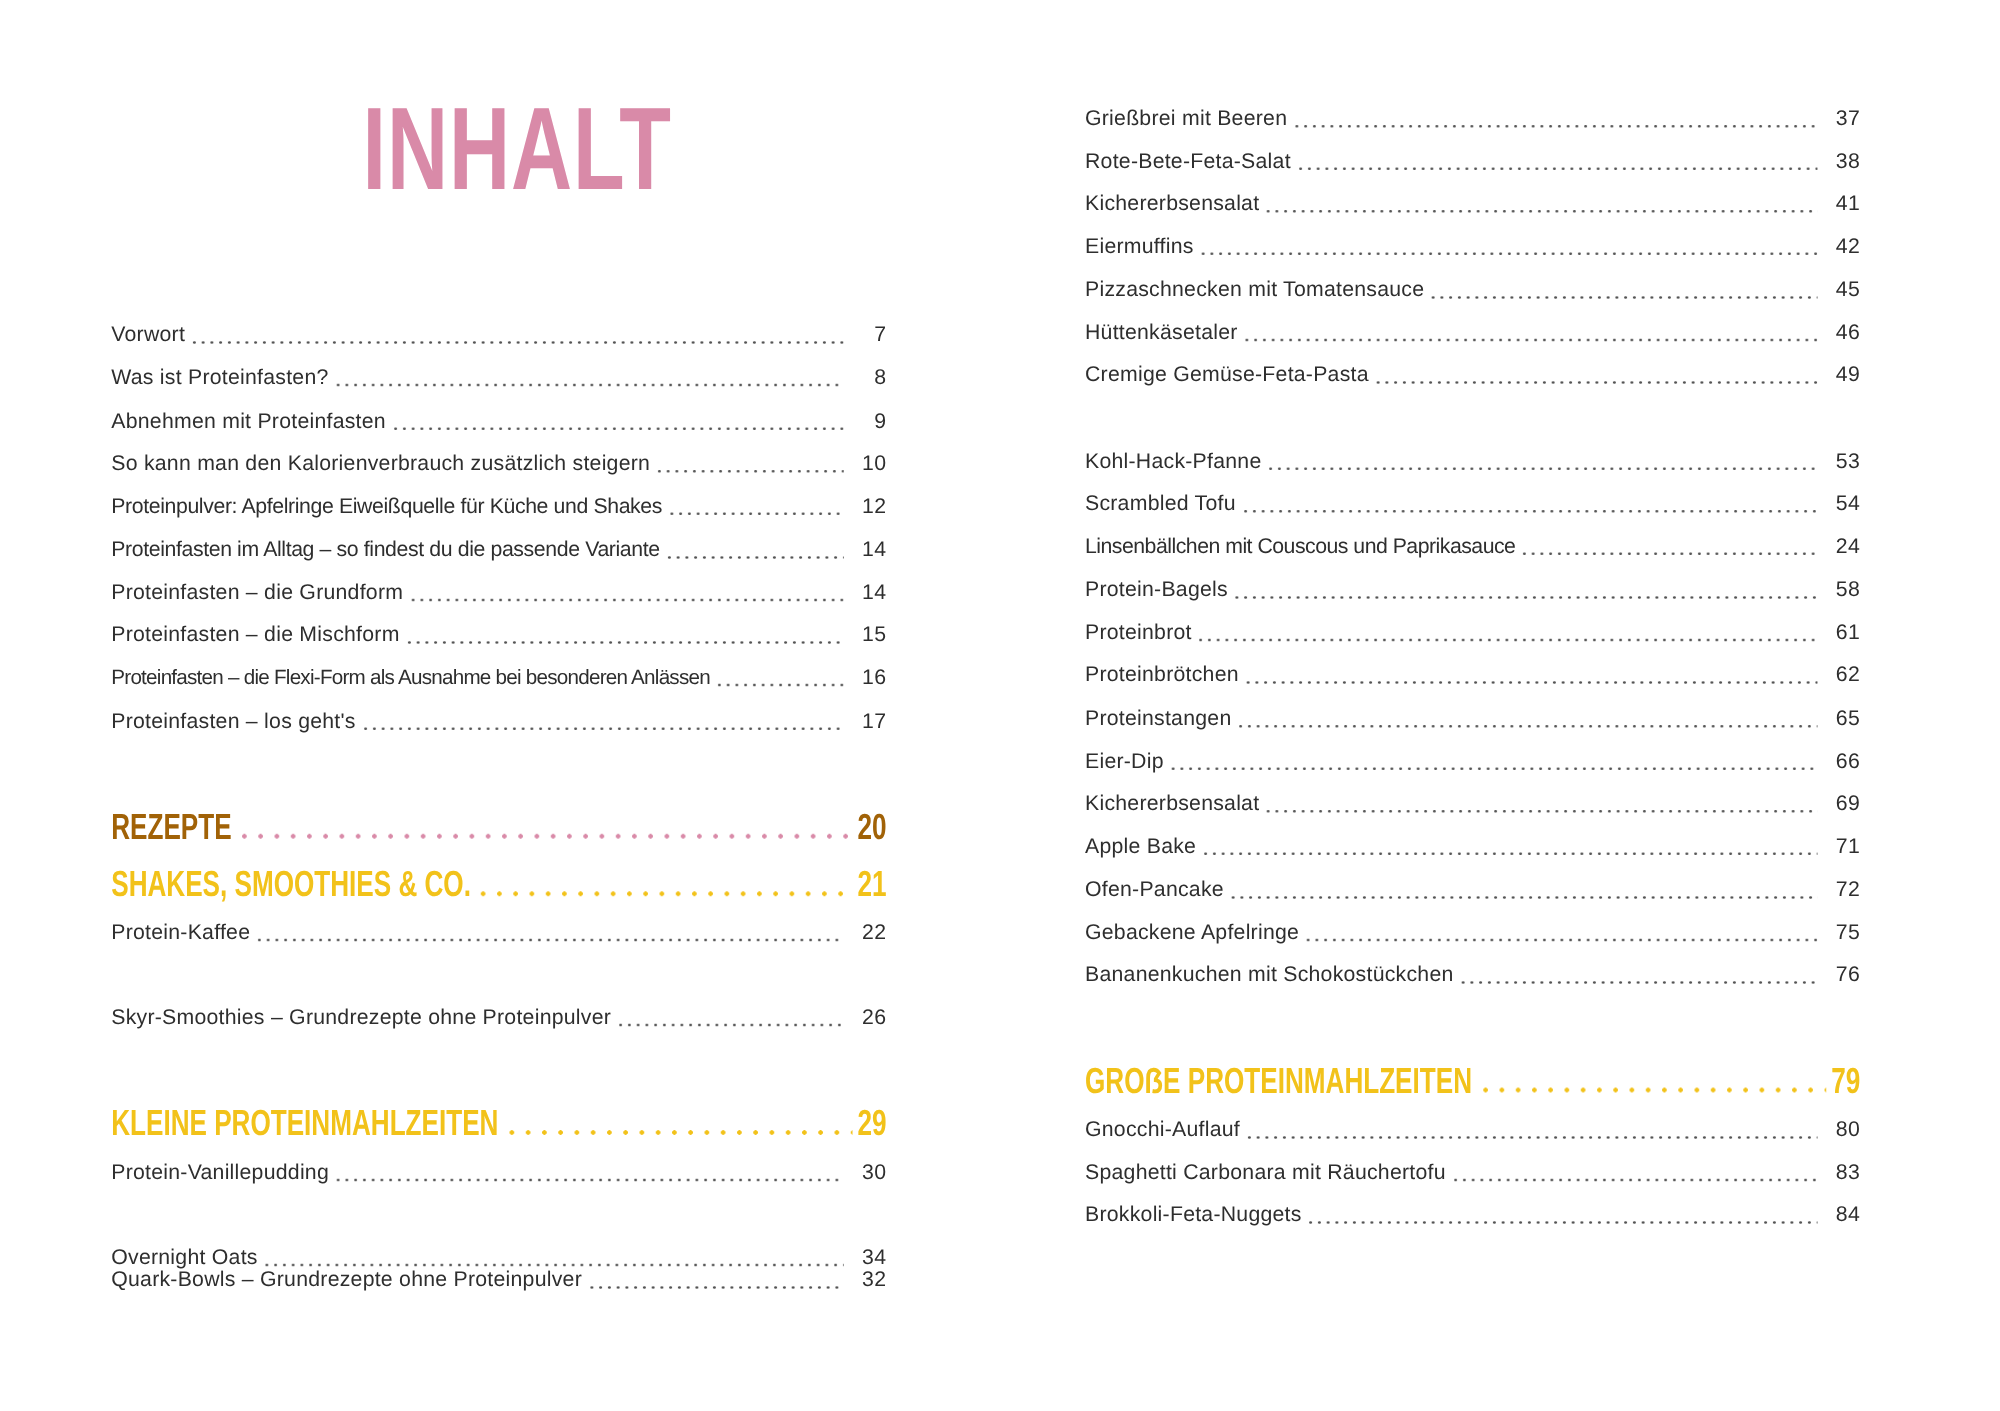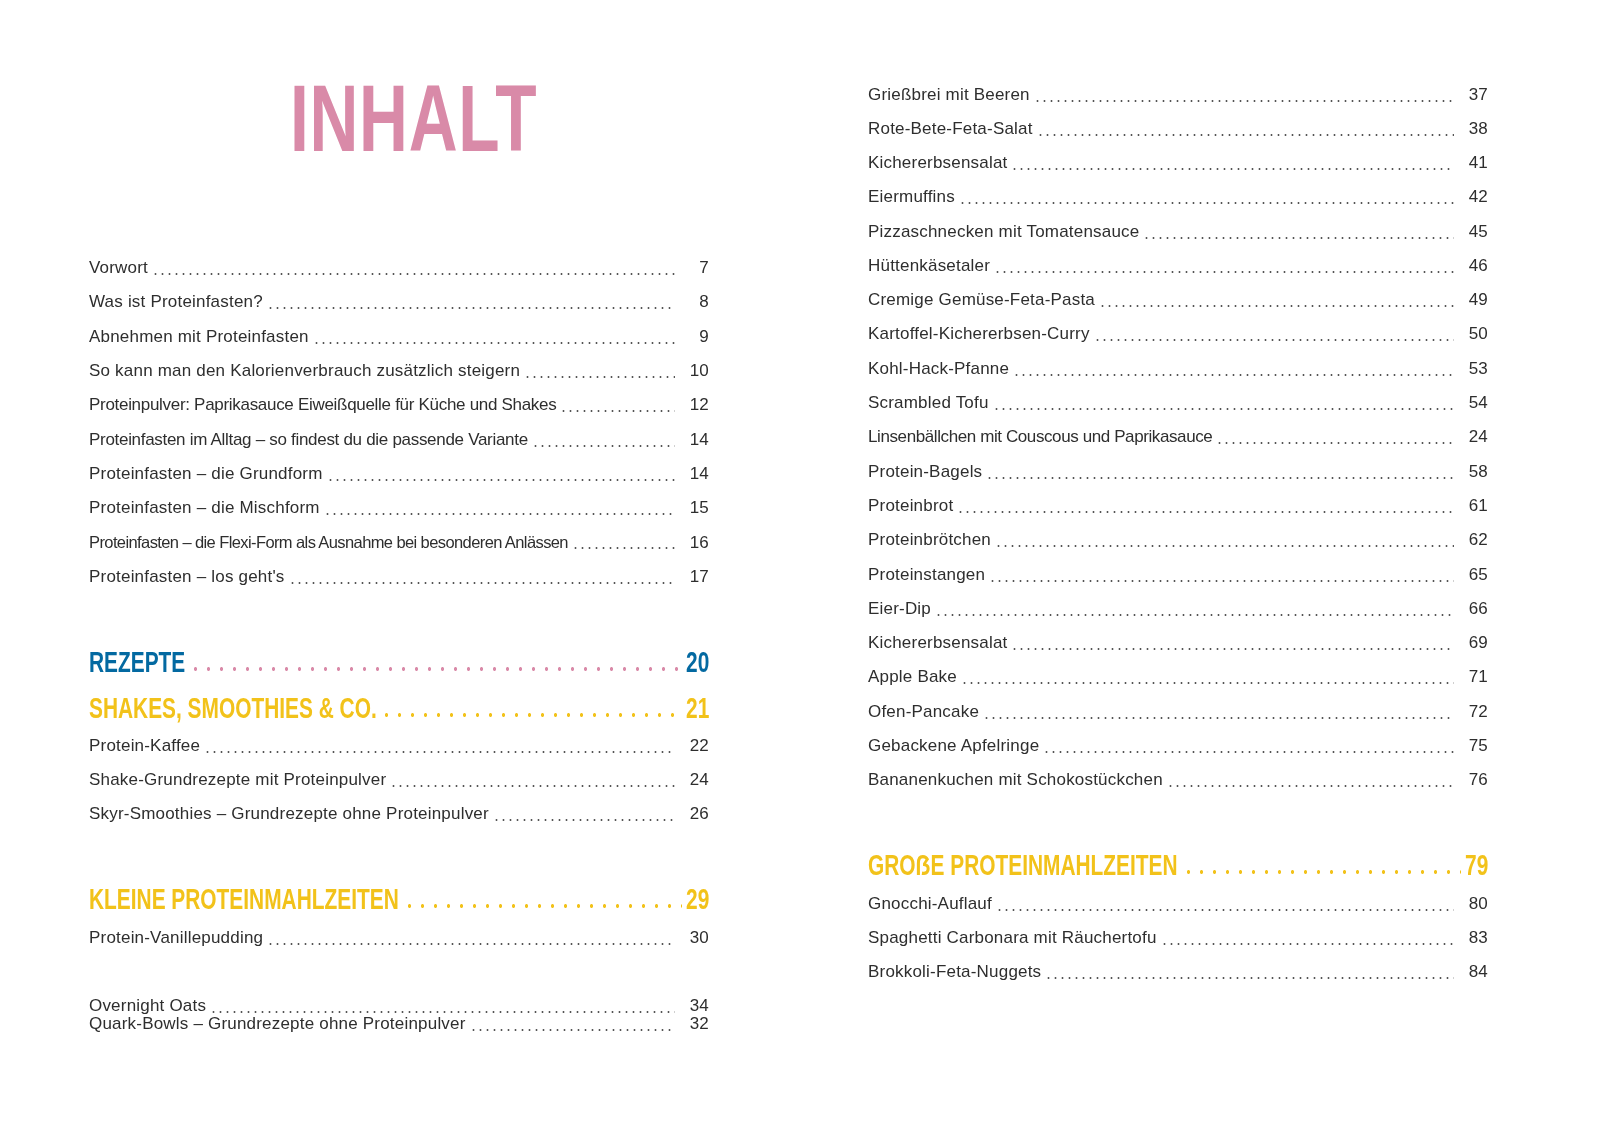--- a/index.html
+++ b/index.html
@@ -82,21 +82,21 @@
       display: inline-block;
       transform: scaleX(0.72);
     }
     .toc-row.heading .toc-label { transform-origin: left center; }
     .toc-row.heading .toc-page { transform-origin: right center; }
     .toc-row.heading .toc-leader {
       height: 4px;
       margin-top: 14px;
       background-size: 13px 4px;
     }
-    .toc-row.heading.pink { color: #0369a1; }
+    .toc-row.heading.pink { color: #a16207; }
     .toc-row.heading.pink .toc-leader {
       background-image: radial-gradient(circle, #d98aa8 1.6px, transparent 2px);
     }
     .toc-row.heading.yellow { color: #f2c21a; }
     .toc-row.heading.yellow .toc-leader {
       background-image: radial-gradient(circle, #f2c21a 1.6px, transparent 2px);
     }
   </style>
 </head>
 <body>
@@ -118,21 +118,21 @@
     <span class="toc-label">Abnehmen mit Proteinfasten</span>
     <span class="toc-leader"></span>
     <span class="toc-page">9</span>
   </div>
   <div class="toc-row" style="top:356px">
     <span class="toc-label">So kann man den Kalorienverbrauch zusätzlich steigern</span>
     <span class="toc-leader"></span>
     <span class="toc-page">10</span>
   </div>
   <div class="toc-row" style="top:390px">
-    <span class="toc-label" style="letter-spacing:-0.3px">Proteinpulver: Paprikasauce Eiweißquelle für Küche und Shakes</span>
+    <span class="toc-label" style="letter-spacing:-0.3px">Proteinpulver: Apfelringe Eiweißquelle für Küche und Shakes</span>
     <span class="toc-leader"></span>
     <span class="toc-page">12</span>
   </div>
   <div class="toc-row" style="top:425px">
     <span class="toc-label" style="letter-spacing:-0.3px">Proteinfasten im Alltag – so findest du die passende Variante</span>
     <span class="toc-leader"></span>
     <span class="toc-page">14</span>
   </div>
   <div class="toc-row" style="top:459px">
     <span class="toc-label">Proteinfasten – die Grundform</span>
@@ -164,25 +164,20 @@
   <div class="toc-row heading yellow" style="top:688px">
     <span class="toc-label" style="margin-right: -112.281px;">SHAKES, SMOOTHIES &amp; CO.</span>
     <span class="toc-leader"></span>
     <span class="toc-page" style="margin-left: -8.76874px;">21</span>
   </div>
 
   <div class="toc-row" style="top:731px">
     <span class="toc-label">Protein-Kaffee</span>
     <span class="toc-leader"></span>
     <span class="toc-page">22</span>
-  </div>
-  <div class="toc-row" style="top:765px">
-    <span class="toc-label">Shake-Grundrezepte mit Proteinpulver</span>
-    <span class="toc-leader"></span>
-    <span class="toc-page">24</span>
   </div>
   <div class="toc-row" style="top:799px">
     <span class="toc-label">Skyr-Smoothies – Grundrezepte ohne Proteinpulver</span>
     <span class="toc-leader"></span>
     <span class="toc-page">26</span>
   </div>
 
   <div class="toc-row heading yellow" style="top:879px">
     <span class="toc-label" style="margin-right: -120.276px;">KLEINE PROTEINMAHLZEITEN</span>
     <span class="toc-leader"></span>
@@ -235,25 +230,20 @@
   <div class="toc-row" style="top:251px">
     <span class="toc-label">Hüttenkäsetaler</span>
     <span class="toc-leader"></span>
     <span class="toc-page">46</span>
   </div>
   <div class="toc-row" style="top:285px">
     <span class="toc-label">Cremige Gemüse-Feta-Pasta</span>
     <span class="toc-leader"></span>
     <span class="toc-page">49</span>
   </div>
-  <div class="toc-row" style="top:319px">
-    <span class="toc-label">Kartoffel-Kichererbsen-Curry</span>
-    <span class="toc-leader"></span>
-    <span class="toc-page">50</span>
-  </div>
   <div class="toc-row" style="top:354px">
     <span class="toc-label">Kohl-Hack-Pfanne</span>
     <span class="toc-leader"></span>
     <span class="toc-page">53</span>
   </div>
   <div class="toc-row" style="top:388px">
     <span class="toc-label">Scrambled Tofu</span>
     <span class="toc-leader"></span>
     <span class="toc-page">54</span>
   </div>

